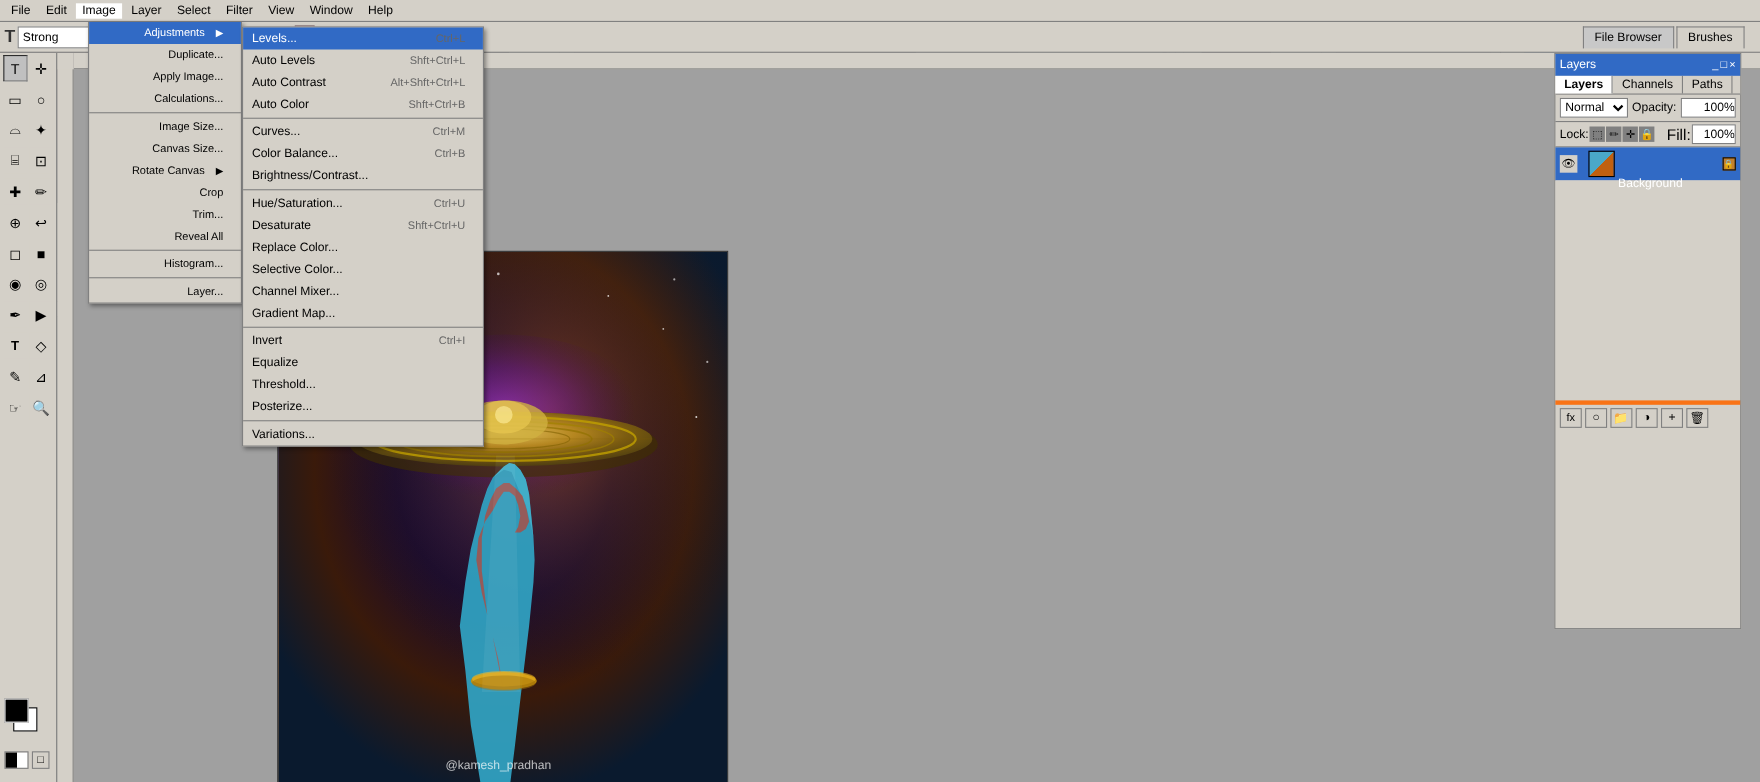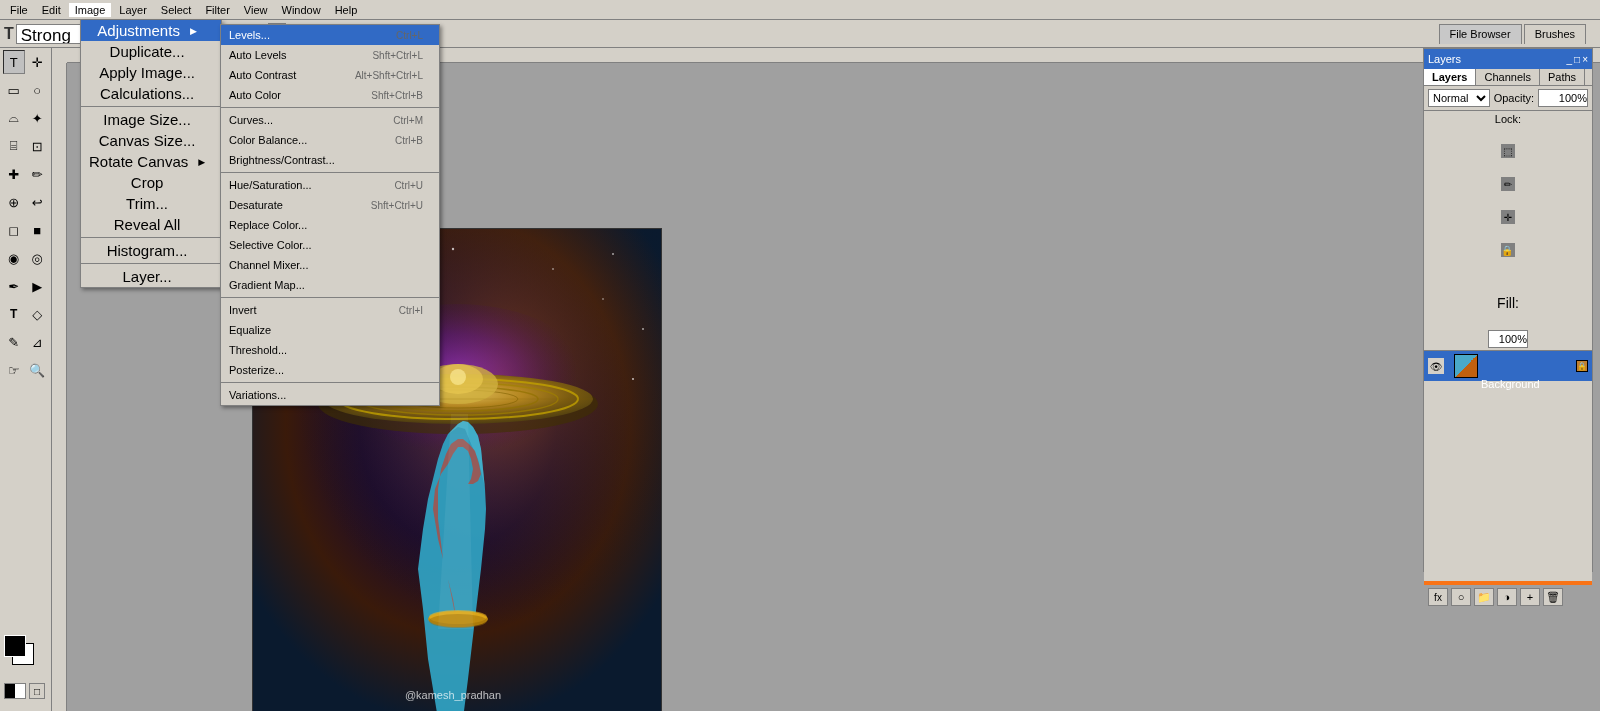--- a/index.html
+++ b/index.html
@@ -46,21 +46,21 @@
       background: #d4d0c8;
       border: 1px solid transparent;
       padding: 2px 4px;
       cursor: pointer;
       font-size: 11px;
       height: 22px;
       display: flex; align-items: center;
     }
     .toolbar-select {
       height: 20px;
-      font-size: 17px;
+      font-size: 11px;
       background: #fff;
       border: 1px solid #808080;
     }
     .toolbar-input {
       height: 20px;
       width: 40px;
       font-size: 11px;
       border: 1px solid #808080;
       text-align: center;
     }
@@ -156,21 +156,21 @@
       height: 495px;
       background: linear-gradient(135deg, #1a1a2e 0%, #2d1b4e 20%, #b05a10 40%, #0a2a3a 60%, #1a1a2e 80%, #0a2a3a 100%);
       overflow: hidden;
       border: 1px solid #333;
     }
 
     
     #layers-panel {
       position: fixed;
       top: 48px;
-      right: 7px;
+      right: 17px;
       width: 170px;
       height: 524px;
       background: #d4d0c8;
       border: 1px solid #808080;
       z-index: 998;
     }
     .panel-title-bar {
       background: #316ac5;
       color: #fff;
       height: 20px;
@@ -211,24 +211,23 @@
       height: 18px;
       width: 50px;
       background: #fff;
       border: 1px solid #808080;
       text-align: right;
     }
     .lock-row {
       display: flex;
       align-items: center;
       padding: 2px 4px;
-      gap: 19px;
+      gap: 1px;
       border-bottom: 1px solid #808080;
       font-size: 11px;
-      flex-direction: column;
     }
     .lock-icon {
       width: 14px; height: 14px;
       background: #808080;
       display: inline-flex;
       align-items: center;
       justify-content: center;
       font-size: 10px;
       cursor: pointer;
     }
@@ -284,24 +283,24 @@
       background: #d4d0c8;
       border: 1px solid #808080;
       border-top: none;
       z-index: 2000;
       min-width: 140px;
       box-shadow: 2px 2px 4px rgba(0,0,0,0.4);
     }
     .img-menu-item {
       display: flex;
       align-items: center;
-      justify-content: center;
-      padding: 2px 16px 2px 8px;
-      cursor: pointer;
-      font-size: 15px;
+      justify-content: flex-end;
+      padding: 2px 16px 2px 23px;
+      cursor: pointer;
+      font-size: 10px;
       white-space: nowrap;
       min-height: 20px;
     }
     .img-menu-item.has-sub::after { content: '▶'; font-size: 9px; margin-left: 10px; }
     .img-menu-item.active-item { background: #316ac5; color: #fff; }
     .img-menu-sep { height: 1px; background: #808080; margin: 2px 0; }
 
     
     #adjustments-submenu {
       position: fixed;

